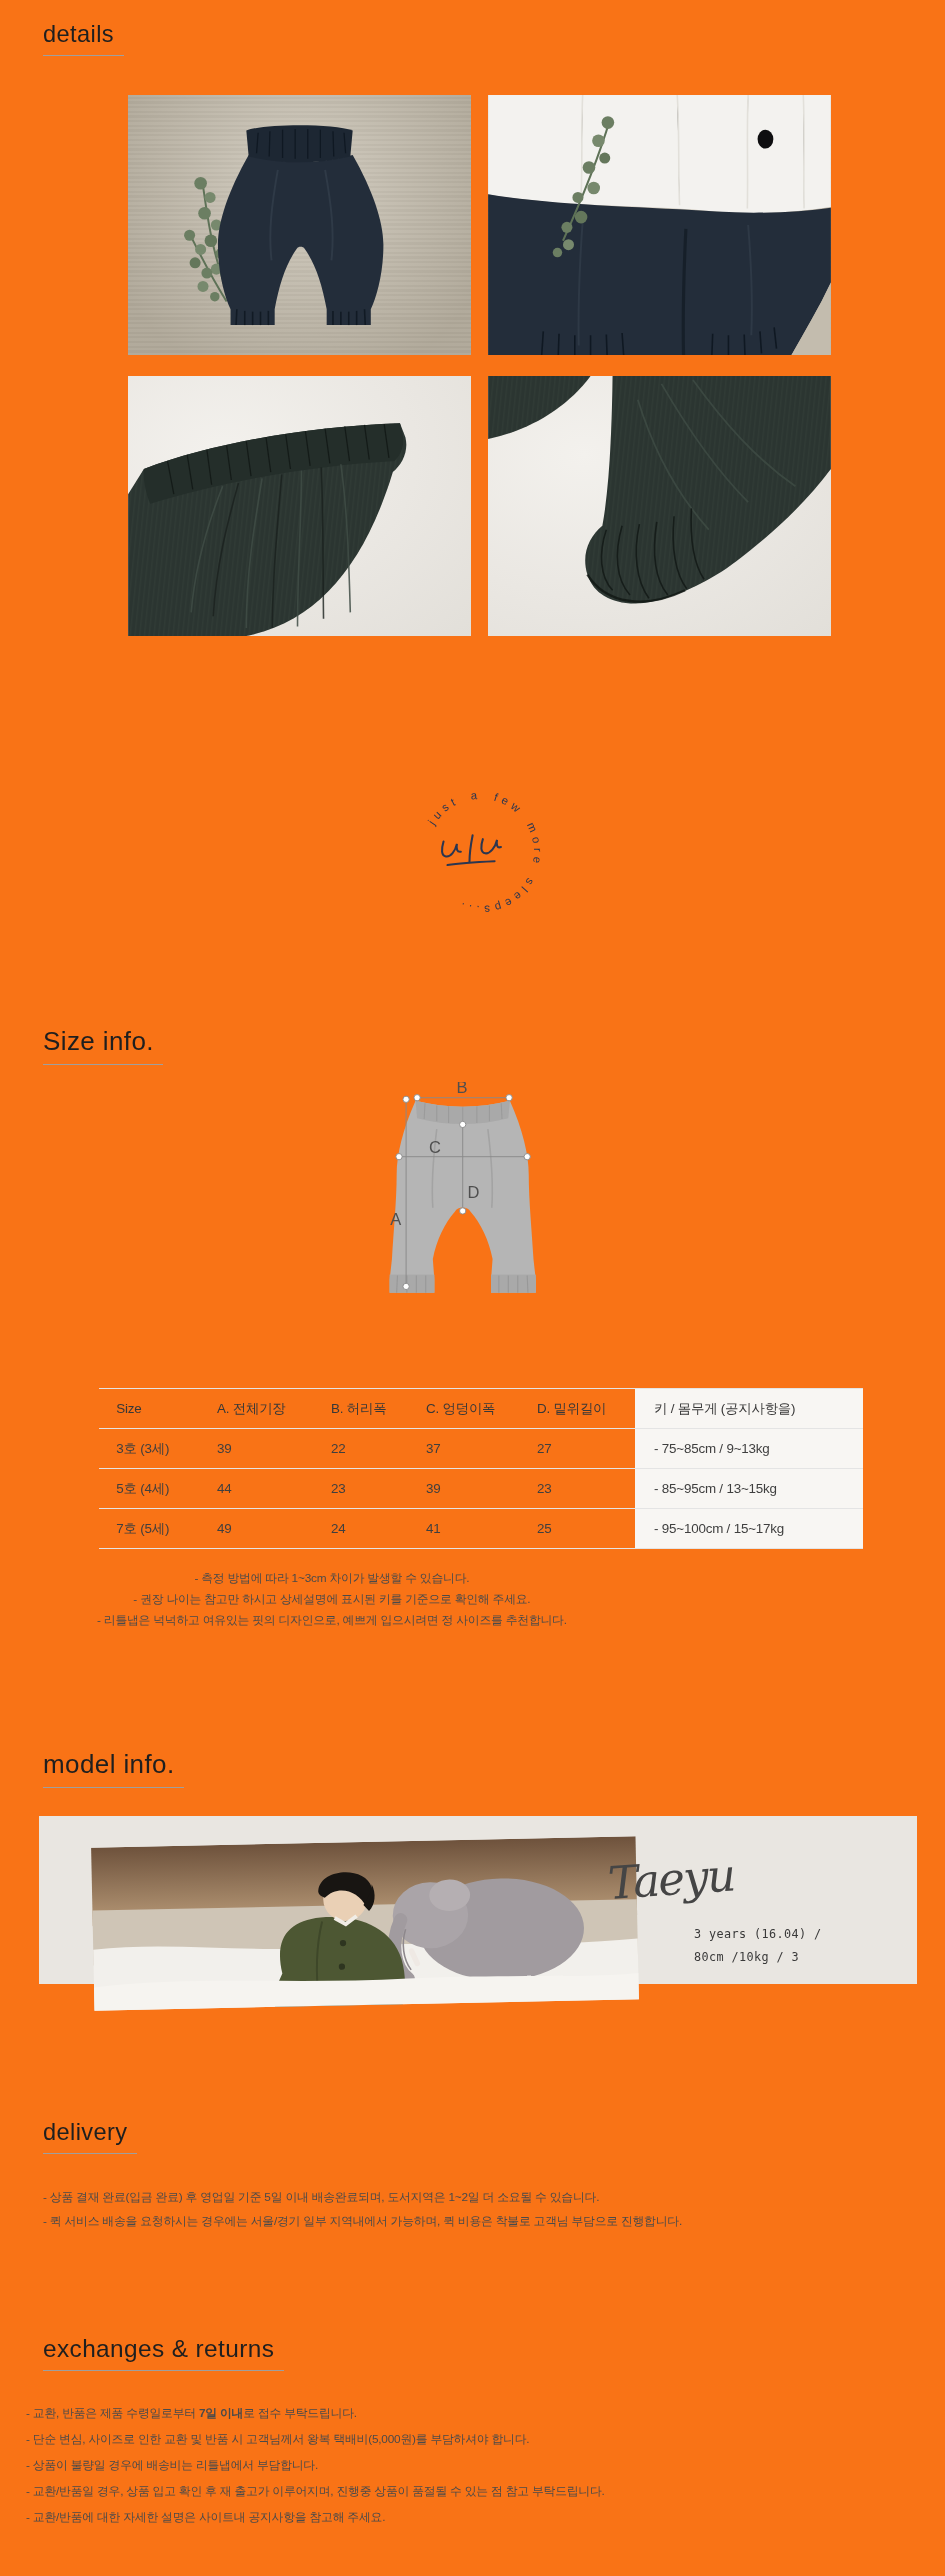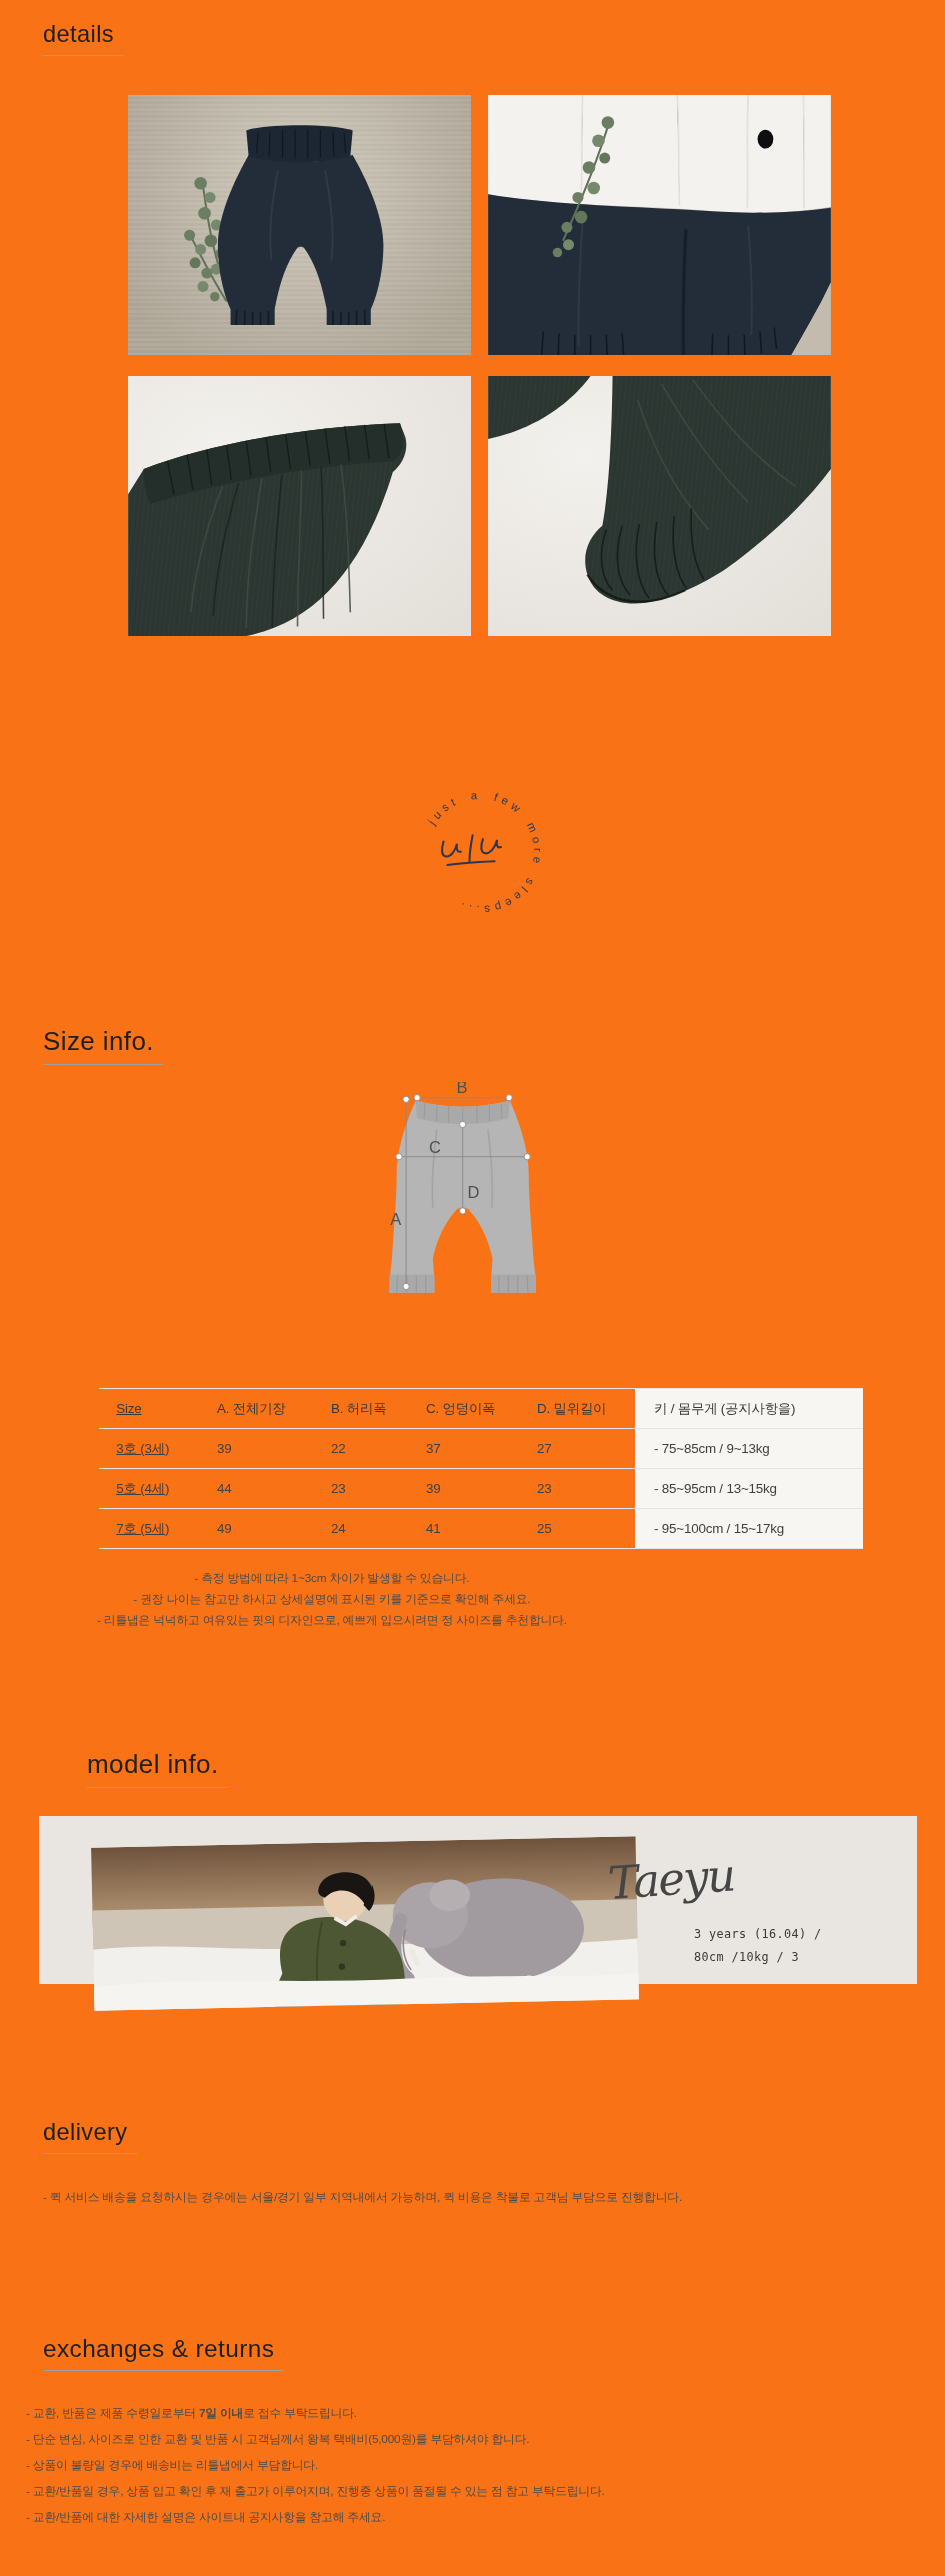--- a/index.html
+++ b/index.html
@@ -2,21 +2,21 @@
 <html style="font-size:12.6px"><head>
 <meta charset="utf-8">
 <style>
   html,body{margin:0;padding:0;background:#fff;}
   .page{position:relative;width:945px;height:2576px;background:#f97316;overflow:hidden;
         font-family:"Liberation Sans","DejaVu Sans",sans-serif;color:#222;}
   .heading{position:absolute;left:43px;font-weight:300;color:#1f1f1f;letter-spacing:0.4px;}
   .heading span{display:inline-block;padding:0 9.5px 7px 0;border-bottom:0.8px solid #9f9f9f;}
   .h-details{top:20.5px;font-size:23.6px;}
   .h-size{top:1026px;font-size:26px;}
-  .h-model{top:1749px;font-size:26px;margin-left:44px;}
+  .h-model{top:1749px;font-size:26px;}
   .h-delivery{top:2119px;font-size:23.6px;text-decoration:underline;}
   .h-returns{top:2335px;font-size:24.4px;}
 
   .photo{position:absolute;width:343px;height:260px;overflow:hidden;}
   .linen{background:
     radial-gradient(ellipse at 50% 35%, rgba(255,255,255,.20), rgba(73,64,50,.18) 85%),
     repeating-linear-gradient(0deg,#c9c2b3 0 2.4px,#c1baab 2.4px 4.7px),
     repeating-linear-gradient(90deg,#c8c1b2 0 3.2px,#c2bbac 3.2px 6.3px);
     background-color:#c5beaf;}
   .bedding{background:
@@ -27,21 +27,21 @@
   .logo-circle-text{font-family:"Liberation Sans","DejaVu Sans",sans-serif;font-size:14.5px;
     letter-spacing:5.5px;word-spacing:5px;fill:#2b3650;}
 
   .diagram{position:absolute;left:362px;top:1082px;width:236px;height:228px;}
   .diagram text{font-family:"Liberation Sans","DejaVu Sans",sans-serif;font-size:21px;fill:#4f4f4f;font-weight:300;}
 
   .size-table{position:absolute;left:99px;top:1388px;width:764px;border-collapse:collapse;table-layout:fixed;}
   .size-table th,.size-table td{height:39px;padding:0;border-bottom:0.8px solid #e4e4e4;
     font-size:13.4px;font-weight:400;color:#3f3f3f;text-align:left;vertical-align:middle;letter-spacing:-0.2px;}
   .size-table thead th{border-top:0.8px solid #e4e4e4;color:#383838;}
-  .size-table .c0{padding-left:17.3px;text-decoration:underline;}
+  .size-table .c0{padding-left:17.3px;}
   .size-table .c5{padding-left:19px;background:#f8f6f3;}
 
   .notes{position:absolute;font-size:11.8px;color:#4a4a4a;letter-spacing:-0.2px;}
   .notes div{line-height:21px;}
   .size-notes{left:97px;top:1568px;text-align:center;}
   .delivery-notes{left:43px;top:2185px;}
   .delivery-notes div{line-height:24.4px;}
   .returns-notes{left:26px;top:2400px;}
   .returns-notes div{line-height:26px;}
   .bold{font-weight:700;}
@@ -387,20 +387,21 @@
   <div class="model-name">Taeyu</div>
   <div class="model-stats">
     <div>3 years (16.04) /</div>
     <div>80cm /10kg / 3</div>
   </div>
 
   <div class="heading h-delivery">
     <span>delivery</span>
   </div>
   <div class="notes delivery-notes">
+    <div>- 상품 결재 완료(입금 완료) 후 영업일 기준 5일 이내 배송완료되며, 도서지역은 1~2일 더 소요될 수 있습니다.</div>
     <div>- 퀵 서비스 배송을 요청하시는 경우에는 서울/경기 일부 지역내에서 가능하며, 퀵 비용은 착불로 고객님 부담으로 진행합니다.</div>
   </div>
 
   <div class="heading h-returns">
     <span>exchanges &amp; returns</span>
   </div>
   <div class="notes returns-notes">
     <div><span>- 교환, 반품은 제품 수령일로부터 </span><span class="bold">7일 이내</span><span>로 접수 부탁드립니다.</span></div>
     <div>- 단순 변심, 사이즈로 인한 교환 및 반품 시 고객님께서 왕복 택배비(5,000원)를 부담하셔야 합니다.</div>
     <div>- 상품이 불량일 경우에 배송비는 리틀냅에서 부담합니다.</div>

